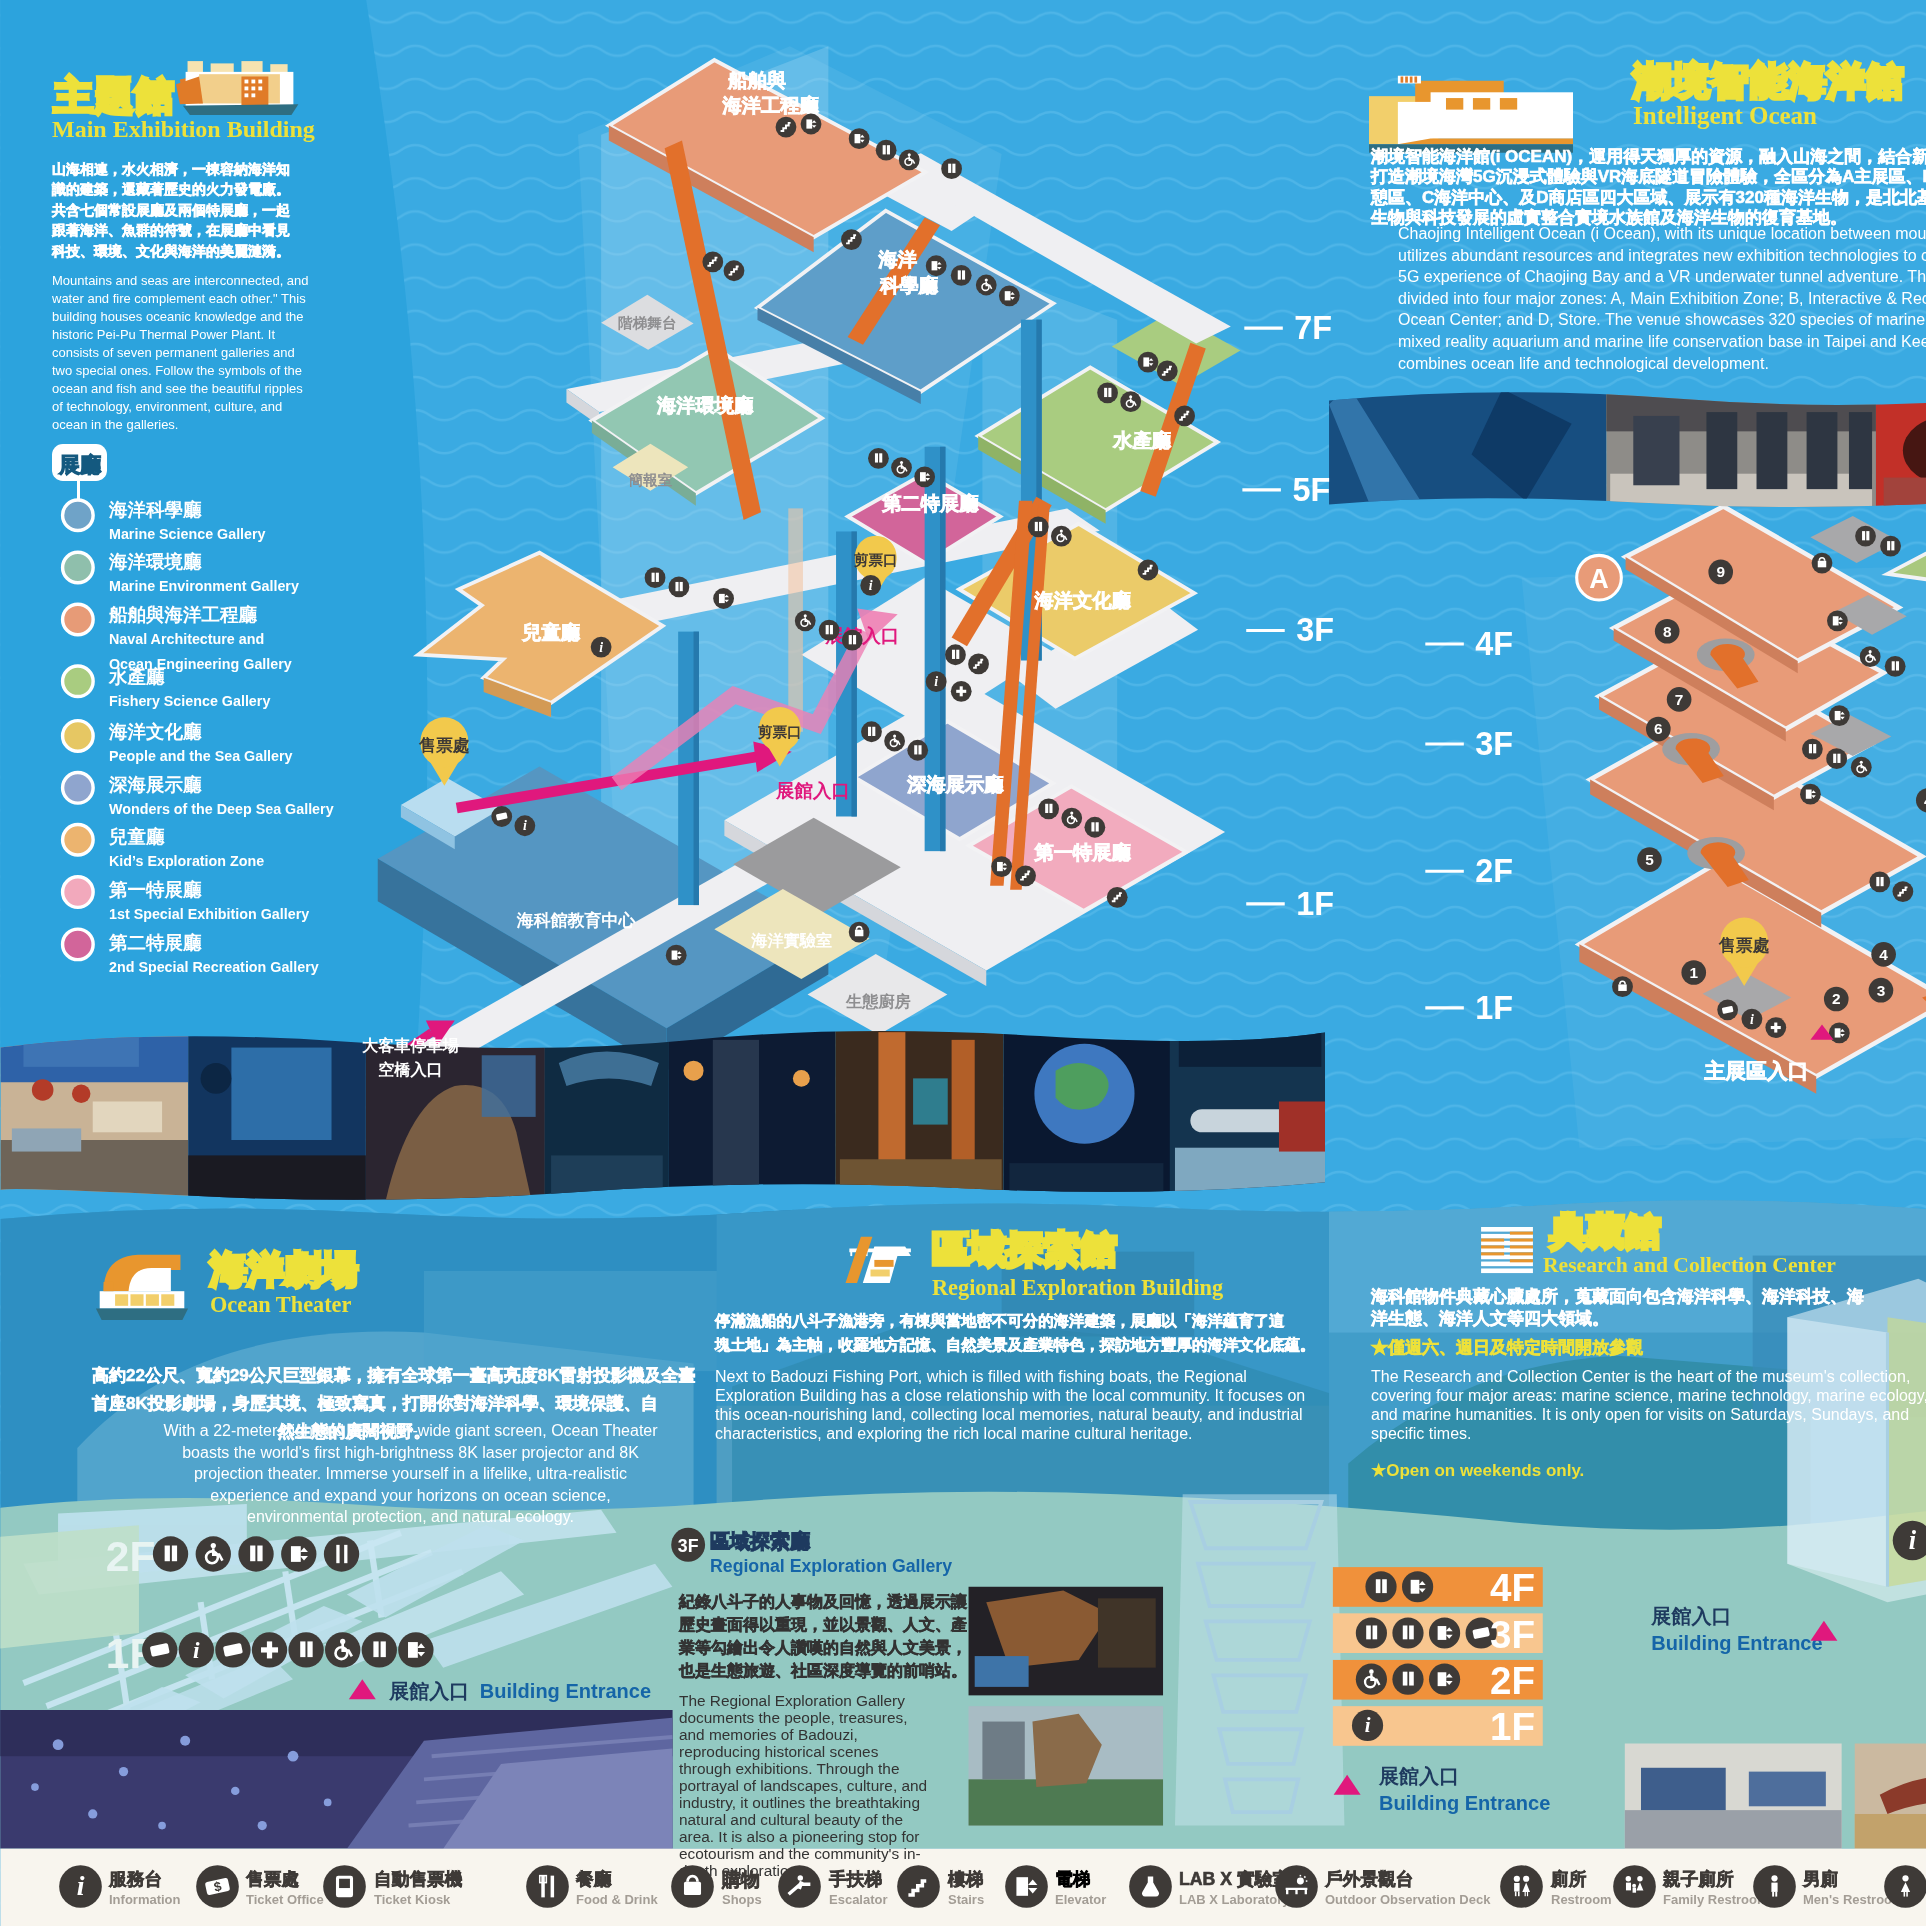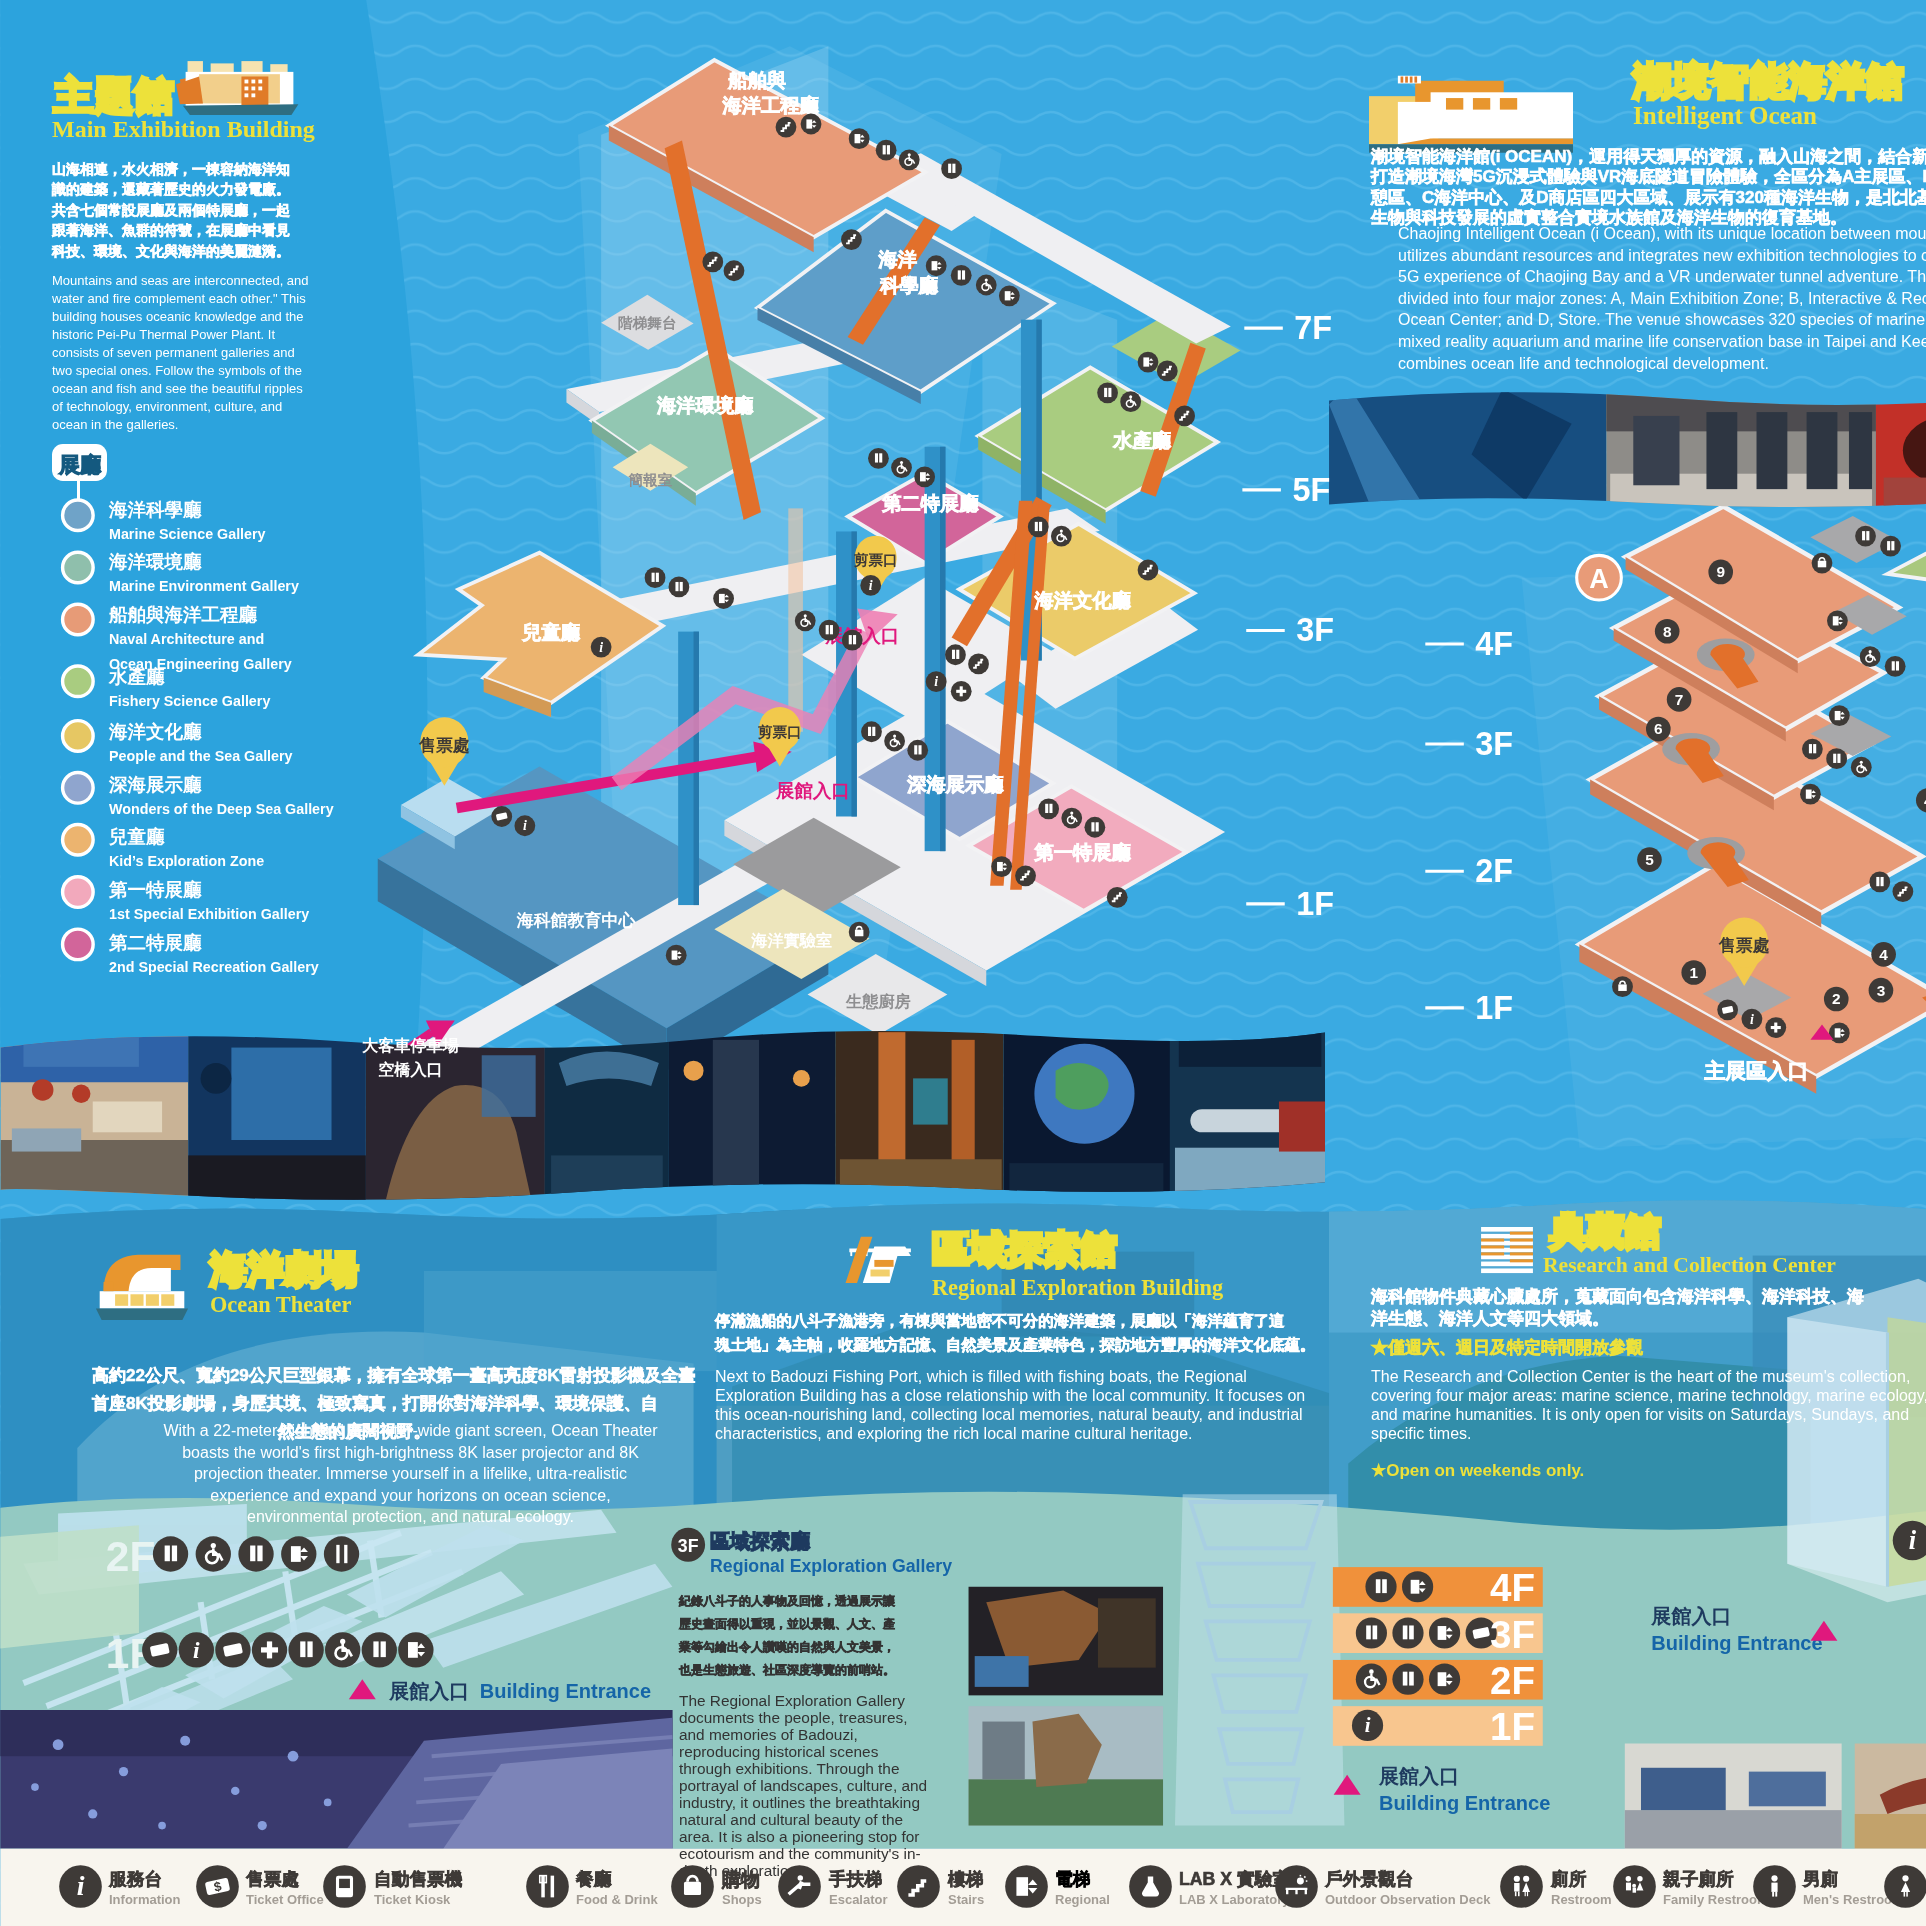--- a/index.html
+++ b/index.html
@@ -1000,21 +1000,21 @@
 
 <div class="abs w zhs b" style="left:1371px;top:1286px;font-size:17px;line-height:21.6px;white-space:nowrap">海科館物件典藏心臟處所，蒐藏面向包含海洋科學、海洋科技、海<br>洋生態、海洋人文等四大領域。</div>
 <div class="abs y zhs b" style="left:1371px;top:1336px;font-size:17px">★僅週六、週日及特定時間開放參觀</div>
 
 <div class="abs w" style="left:1371px;top:1367px;width:586px;font-size:16px;line-height:19px">The Research and Collection Center is the heart of the museum's collection, covering four major areas: marine science, marine technology, marine ecology, and marine humanities. It is only open for visits on Saturdays, Sundays, and specific times.</div>
 <div class="abs y b" style="left:1371px;top:1460px;font-size:17px">★Open on weekends only.</div>
 
 <div class="abs zhm b" style="left:710px;top:1528px;font-size:20px;color:#1E3A5F">區域探索廳</div>
 <div class="abs b" style="left:710px;top:1556px;font-size:17.7px;color:#1565A8">Regional Exploration Gallery</div>
 
-<div class="abs zhs" style="left:679px;top:1590px;font-size:12px;line-height:23px;color:#333;font-weight:bold;white-space:nowrap">紀錄八斗子的人事物及回憶，透過展示讓<br>歷史畫面得以重現，並以景觀、人文、產<br>業等勾繪出令人讚嘆的自然與人文美景，<br>也是生態旅遊、社區深度導覽的前哨站。</div>
+<div class="abs zhs" style="left:679px;top:1590px;font-size:16px;line-height:23px;color:#333;font-weight:bold;white-space:nowrap">紀錄八斗子的人事物及回憶，透過展示讓<br>歷史畫面得以重現，並以景觀、人文、產<br>業等勾繪出令人讚嘆的自然與人文美景，<br>也是生態旅遊、社區深度導覽的前哨站。</div>
 
 <div class="abs" style="left:679px;top:1692px;width:254px;font-size:15.4px;line-height:17px;color:#333">The Regional Exploration Gallery documents the people, treasures, and memories of Badouzi, reproducing historical scenes through exhibitions. Through the portrayal of landscapes, culture, and industry, it outlines the breathtaking natural and cultural beauty of the area. It is also a pioneering stop for ecotourism and the community's in-depth exploration.</div>
 
 <div class="abs" id="bar" style="left:0;top:0">
 
 <svg class="abs" style="left:58px;top:1864px" width="45" height="45" viewBox="0 0 116 116">
         <g transform="translate(58,58)">
           <circle r="55" fill="#3E3A37"></circle>
           <text x="0" y="22" font-family="Liberation Serif" font-style="italic" font-weight="bold" font-size="72" fill="#fff" text-anchor="middle">i</text>
         </g>
@@ -1087,21 +1087,21 @@
 
 <svg class="abs" style="left:1004px;top:1864px" width="45" height="45" viewBox="0 0 116 116">
         <g transform="translate(58,58)">
           <circle r="55" fill="#3E3A37"></circle>
           <rect x="-26" y="-24" width="30" height="48" fill="#fff"></rect>
           <polygon points="16,-18 28,-4 4,-4" fill="#fff"></polygon>
           <polygon points="16,18 28,4 4,4" fill="#fff"></polygon>
         </g>
       </svg>
 <div class="abs zhs b" style="left:1055px;top:1867px;font-size:17.7px;color:#000000;white-space:nowrap">電梯</div>
-<div class="abs b" style="left:1055px;top:1892px;font-size:13px;color:#A39D95;white-space:nowrap">Regional</div>
+<div class="abs b" style="left:1055px;top:1892px;font-size:13px;color:#A39D95;white-space:nowrap">Elevator</div>
 
 <svg class="abs" style="left:1128px;top:1864px" width="45" height="45" viewBox="0 0 116 116">
         <g transform="translate(58,58)">
           <circle r="55" fill="#3E3A37"></circle>
           <path d="M-7,-26 l14,0 0,16 14,24 a8,8 0 0 1 -7,12 l-28,0 a8,8 0 0 1 -7,-12 l14,-24 z" fill="#fff"></path>
         </g>
       </svg>
 <div class="abs zhs b" style="left:1179px;top:1867px;font-size:17.7px;color:#3E3A37;white-space:nowrap">LAB X 實驗室</div>
 <div class="abs b" style="left:1179px;top:1892px;font-size:13px;color:#A39D95;white-space:nowrap">LAB X Laboratory</div>
 

